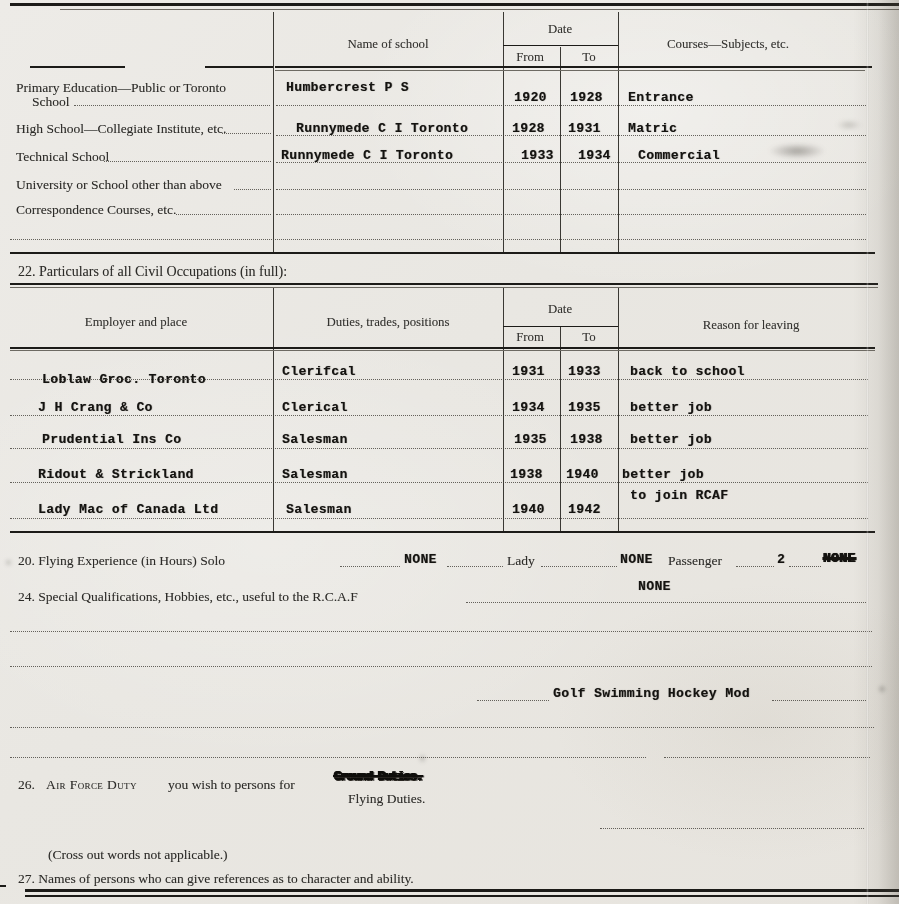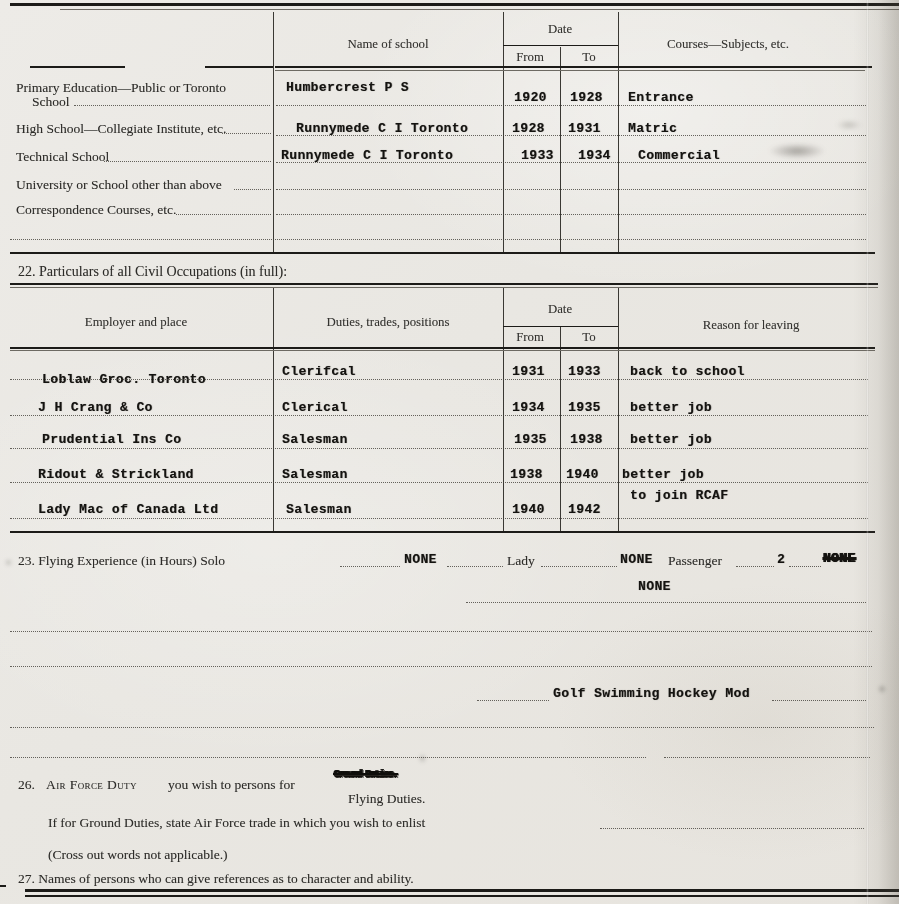--- a/index.html
+++ b/index.html
@@ -14,21 +14,21 @@
   }
   .p{position:absolute;font-size:13.5px;line-height:15px;white-space:nowrap;color:#2c2b28;
      text-shadow:0.2px 0.2px 0 rgba(44,43,40,0.25);}
   .hdr{font-size:12.8px;color:#343330;}
   .sc{font-variant:small-caps;letter-spacing:0.4px;}
   .t{position:absolute;font-family:"Liberation Mono", monospace;font-size:13px;font-weight:700;
      color:#141310;white-space:nowrap;letter-spacing:0.4px;
      text-shadow:0.5px 0.3px 0.7px rgba(25,22,18,0.55);}
   .struck{text-decoration:line-through;text-decoration-thickness:3px;text-decoration-color:#15130f;
      text-shadow:0.6px 0 0 #15130f,-0.6px 0 0 #15130f,0.5px 0.3px 0.7px rgba(25,22,18,0.6);}
-  .overstruck{font-family:"Liberation Mono",monospace;font-weight:700;font-size:10px;color:#0f0e0b;
+  .overstruck{font-family:"Liberation Mono",monospace;font-weight:700;font-size:13px;color:#0f0e0b;
      letter-spacing:-1.5px;text-decoration:line-through;text-decoration-thickness:2px;
      text-shadow:1px 0 0 #0f0e0b,-1px 0 0 #0f0e0b,0 0.8px 0 #2a2722,2px 0.5px 0 rgba(15,14,11,0.6);}
   .dl{position:absolute;height:0;border-bottom:1.6px dotted rgba(62,59,52,0.78);}
   .vl{position:absolute;width:1.2px;background:#3a3833;}
   .hl{position:absolute;background:#1c1b18;}
   .hl.soft{background:#6d6a63;}
   .ctr{transform:translateX(-50%);}
   .smudge{position:absolute;border-radius:50%;filter:blur(2px);}
   .edge{position:absolute;top:0;right:0;width:46px;height:904px;
      background:linear-gradient(to right, rgba(0,0,0,0) 0%, rgba(110,104,92,0.10) 55%, rgba(90,84,72,0.28) 100%);}
@@ -146,51 +146,51 @@
 
   <span class="t" style="left:38px;top:502px">Lady Mac of Canada Ltd</span>
   <span class="t" style="left:286px;top:502px">Salesman</span>
   <span class="t" style="left:512px;top:502px">1940</span>
   <span class="t" style="left:568px;top:502px">1942</span>
   <span class="t" style="left:630px;top:488px">to join RCAF</span>
   <i class="dl" style="left:10px;top:518px;width:858px"></i>
 
   <div class="hl" style="left:10px;top:531px;width:865px;height:2.2px"></div>
 
-  <span class="p" style="left:18px;top:553px">23.  Flying Experience (in Hours) Solo</span>
+  <span class="p" style="left:18px;top:553px">20.  Flying Experience (in Hours) Solo</span>
   <i class="dl" style="left:340px;top:566px;width:60px"></i>
   <span class="t" style="left:404px;top:552px">NONE</span>
   <i class="dl" style="left:447px;top:566px;width:56px"></i>
   <span class="p" style="left:507px;top:553px">Lady</span>
   <i class="dl" style="left:541px;top:566px;width:76px"></i>
   <span class="t" style="left:620px;top:552px">NONE</span>
   <span class="p" style="left:668px;top:553px">Passenger</span>
   <i class="dl" style="left:736px;top:566px;width:38px"></i>
   <span class="t" style="left:777px;top:552px">2</span>
   <i class="dl" style="left:789px;top:566px;width:32px"></i>
   <span class="t struck" style="left:823px;top:551px">NONE</span>
   <span class="t" style="left:638px;top:579px">NONE</span>
 
+  <span class="p" style="left:18px;top:589px">24.  Special Qualifications, Hobbies, etc., useful to the R.C.A.F</span>
   <i class="dl" style="left:466px;top:602px;width:400px"></i>
   <i class="dl" style="left:10px;top:631px;width:862px"></i>
   <i class="dl" style="left:10px;top:666px;width:862px"></i>
 
   <i class="dl" style="left:477px;top:700px;width:72px"></i>
   <span class="t" style="left:553px;top:686px">Golf Swimming Hockey Mod</span>
   <i class="dl" style="left:772px;top:700px;width:94px"></i>
   <i class="dl" style="left:10px;top:727px;width:864px"></i>
   <i class="dl" style="left:10px;top:757px;width:636px"></i>
   <i class="dl" style="left:664px;top:757px;width:206px"></i>
 
   <span class="p" style="left:18px;top:777px">26.</span>
   <span class="p sc" style="left:46px;top:777px">Air Force Duty</span>
   <span class="p" style="left:168px;top:777px">you wish to persons for</span>
   <span class="overstruck" style="position:absolute;left:334px;top:769px">Ground Duties.</span>
   <span class="p" style="left:348px;top:791px">Flying Duties.</span>
-  <span class="p" style="left:48px;top:815px">If for Ground Duties, state Air Force trade in which you wish to enlist</span>
   <i class="dl" style="left:600px;top:828px;width:264px"></i>
   <span class="p" style="left:48px;top:847px">(Cross out words not applicable.)</span>
 
   <span class="p" style="left:18px;top:871px">27.  Names of persons who can give references as to character and ability.</span>
 
   <div class="hl" style="left:25px;top:889px;width:874px;height:2.6px"></div>
   <div class="hl" style="left:25px;top:895px;width:874px;height:1.6px"></div>
   <div class="hl" style="left:0px;top:885px;width:6px;height:2px"></div>
 
   <div class="edge"></div>

